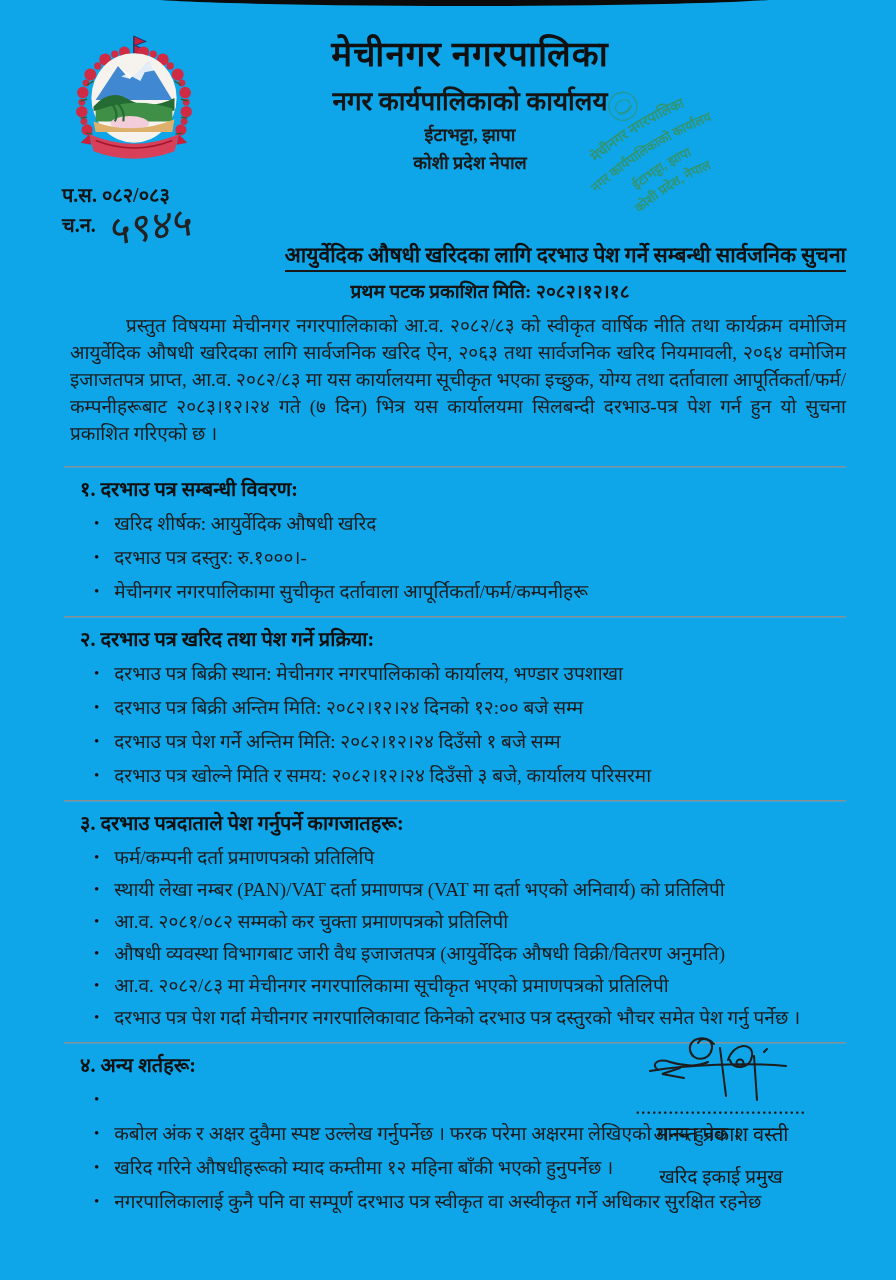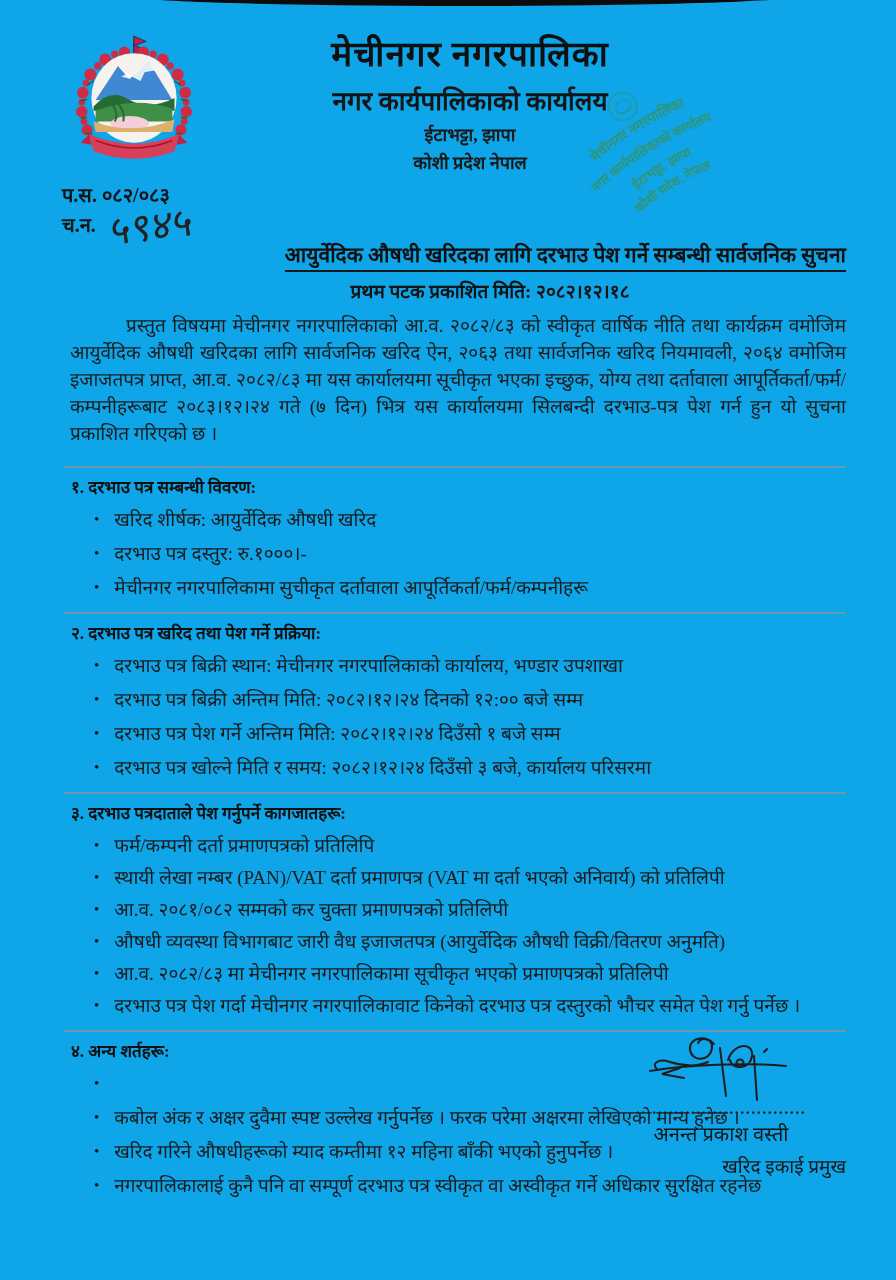--- a/index.html
+++ b/index.html
@@ -35,30 +35,30 @@
     display:inline-block;font-size:21px;font-weight:bold;color:#101010;
     border-bottom:2.5px solid #181818;padding-bottom:2px;
   }
   .published{text-align:center;padding-left:70px;font-size:19px;font-weight:bold;margin-top:6px;color:#141414;}
   .body-para{
     font-size:19px;line-height:27px;text-align:justify;text-align-last:left;
     text-indent:56px;margin-top:8px;color:#1b1b1b;margin-left:6px;
   }
   .section{margin-top:12px;}
   .rule{border-top:1.6px solid #8d8d8d;margin-bottom:8px;box-shadow:0 1px 0 rgba(160,160,160,.35);}
-  .sec-heading{font-size:17px;font-weight:bold;color:#101010;margin:2px 0 9px 7px;}
+  .sec-heading{font-size:20px;font-weight:bold;color:#101010;margin:2px 0 9px 16px;}
   .bullet{display:flex;gap:15px;margin:0 0 9px 30px;font-size:19px;line-height:25px;color:#1b1b1b;}
   .bullet .dot{font-size:15px;line-height:25px;color:#111;}
   .sec-tight .bullet{margin-bottom:7px;}
   
   .signature{position:absolute;top:1034px;right:50px;width:250px;text-align:center;}
   .sig-scribble{display:block;margin:0 auto -10px auto;}
   .sig-dots{font-size:16px;font-weight:bold;letter-spacing:1.5px;color:#222;white-space:nowrap;}
   .sig-name{font-size:20px;color:#161616;margin-top:2px;}
-  .sig-title{font-size:19px;color:#161616;margin-top:6px;text-align:right;}
+  .sig-title{font-size:19px;color:#161616;margin-top:16px;}
 </style>
 </head>
 <body>
 
 <div class="page">
 
   <svg class="scan-band" viewBox="0 0 664 16" preserveAspectRatio="none">
     <ellipse cx="332" cy="2" rx="332" ry="10" fill="#0b0b0b"></ellipse>
   </svg>
 

